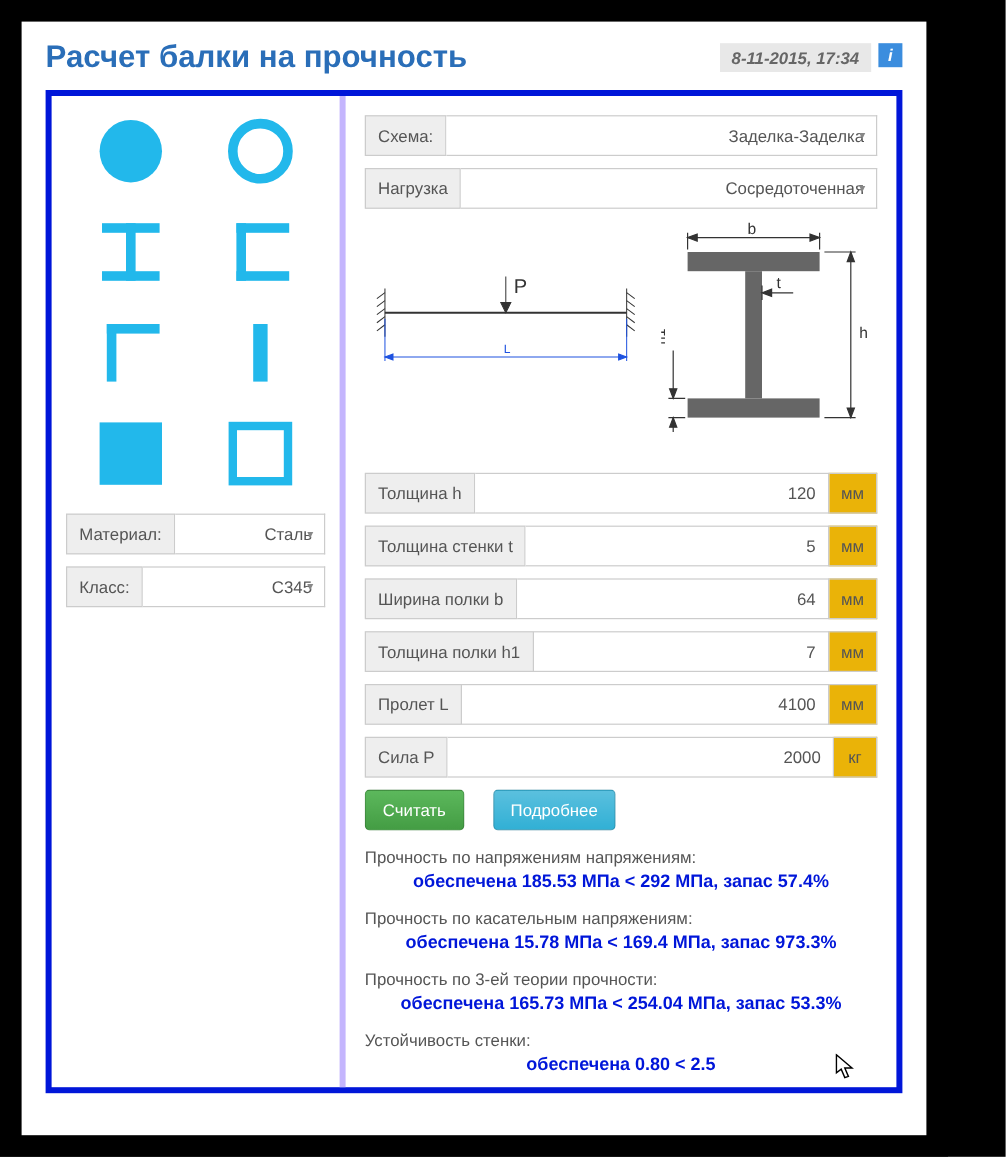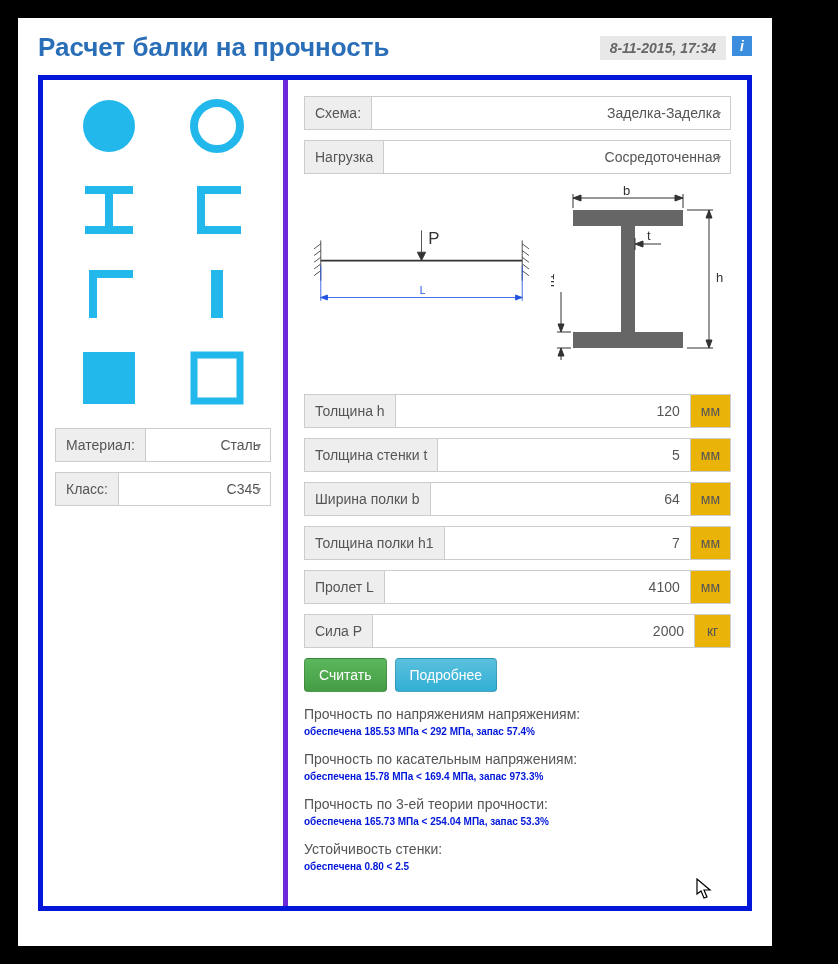--- a/index.html
+++ b/index.html
@@ -5,41 +5,41 @@
 * { box-sizing: border-box; margin: 0; padding: 0; }
 body { background: #000; font-family: 'Trebuchet MS', Arial, sans-serif; font-size: 14px; color: #555; }
 .outer { width: 790px; height: 964px; background: #000; position: relative; padding: 18px; }
 .white-bg { background: #fff; width: 100%; height: 100%; padding: 14px 20px 0 20px; position: relative; }
 .header { display: flex; justify-content: space-between; align-items: center; margin-bottom: 12px; }
 .title { color: #2a6eb8; font-size: 26px; font-weight: bold; }
 .timestamp { background: #e8e8e8; color: #666; font-style: italic; font-weight: bold; padding: 4px 10px; font-size: 14px; margin-right: 6px; }
 .info-btn { display: inline-flex; align-items: center; justify-content: center; width: 20px; height: 20px; background: #3b8dde; color: #fff; font-weight: bold; font-style: italic; font-size: 14px; cursor: pointer; }
 .content { display: flex; gap: 0; border: 5px solid #0016d9; height: 836px; }
 .left-panel { width: 240px; padding: 16px 12px; }
-.right-panel { flex: 1; border-left: 5px solid #6d28d9; padding: 16px 16px; overflow: hidden; }
+.right-panel { flex: 1; border-left: 5px solid #c4b5fd; padding: 16px 16px; overflow: hidden; }
 .shape-grid { display: grid; grid-template-columns: 1fr 1fr; gap: 24px 40px; padding: 0 20px 20px 20px; }
 .shape-cell { display: flex; align-items: center; justify-content: center; height: 60px; cursor: pointer; }
 .shape-cell svg { display: block; }
 .field-row { display: flex; margin-bottom: 10px; }
 .field-label { background: #eee; border: 1px solid #ccc; padding: 8px 10px; color: #555; white-space: nowrap; display: flex; align-items: center; }
 .field-select, .field-input { flex: 1; border: 1px solid #ccc; border-left: none; padding: 8px 10px; background: #fff; color: #555; font-family: inherit; font-size: 14px; appearance: none; position: relative; text-align: right; }
 .select-wrap { flex: 1; position: relative; }
 .select-wrap::after { content: "▾"; position: absolute; right: 10px; top: 50%; transform: translateY(-50%); color: #888; pointer-events: none; font-size: 10px; }
 .field-select { width: 100%; }
 .field-unit { background: #eab308; border: 1px solid #ccc; border-left: none; padding: 8px 10px; color: #555; min-width: 36px; text-align: center; }
 .diagram-area { display: flex; gap: 12px; margin: 8px 0 30px 0; }
 .beam-svg { flex: 1; }
 .section-svg { width: 180px; }
-.btn-row { display: flex; gap: 8px; margin: 8px 0 14px 0; }
+.btn-row { display: flex; gap: 24px; margin: 8px 0 14px 0; }
 .btn { padding: 8px 14px; border-radius: 4px; color: #fff; border: 1px solid rgba(0,0,0,0.15); cursor: pointer; font-size: 14px; font-family: inherit; }
 .btn-green { background: linear-gradient(#5cb85c, #449d44); }
 .btn-blue { background: linear-gradient(#5bc0de, #31b0d5); }
 .result-block { margin-bottom: 14px; }
 .result-title { color: #555; margin-bottom: 4px; font-size: 14px; }
-.result-value { color: #0016d9; font-weight: bold; font-size: 10px; }
+.result-value { color: #0016d9; font-weight: bold; font-size: 15px; text-align: center; }
 .cursor-icon { position: absolute; right: 58px; bottom: 46px; }
 </style>
 </head>
 <body>
 
 <div class="outer">
   <div class="white-bg">
     <div class="header">
       <div class="title">Расчет балки на прочность</div>
       <div style="display:flex;align-items:flex-start;">

